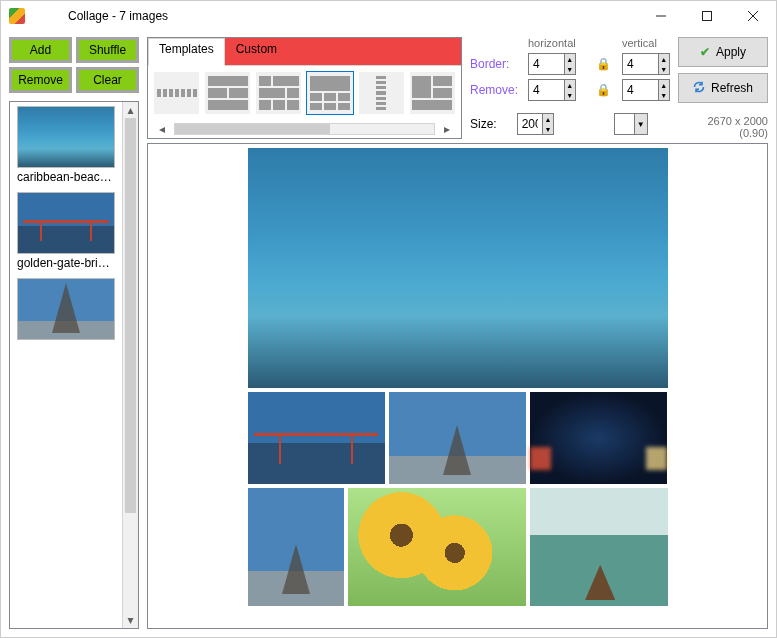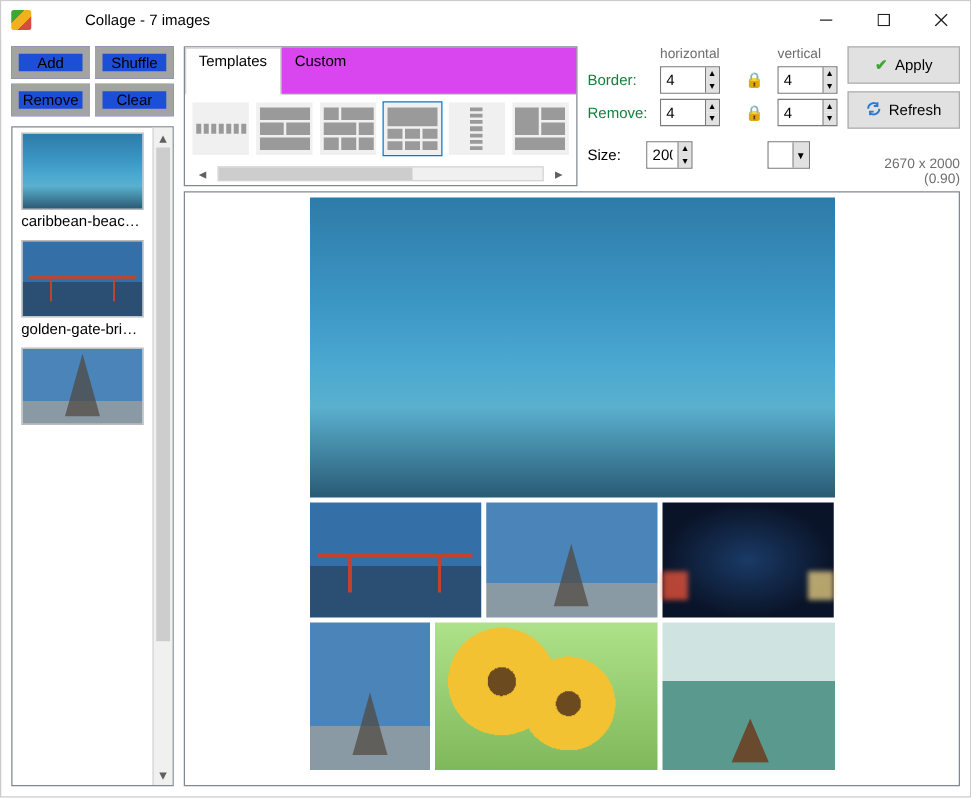--- a/index.html
+++ b/index.html
@@ -10,50 +10,50 @@
   .titlebar .app-icon { width: 16px; height: 16px; margin-right: 6px; background: linear-gradient(135deg,#3fa535 0 33%,#f2b01e 33% 66%,#d84b3e 66% 100%); border-radius: 2px;}
   .titlebar .title { color: #000; font-size: 12px; }
   .win-controls { margin-left: auto; display: flex; }
   .win-btn { width: 46px; height: 30px; display: flex; align-items: center; justify-content: center; color:#222; }
   .win-btn svg { width:10px; height:10px; }
 
   
   .app { display: flex; height: calc(100% - 30px); padding: 6px 8px 8px 8px; gap: 8px; }
   .leftcol { width: 130px; display:flex; flex-direction:column; gap:4px;}
   .leftbuttons { display:grid; grid-template-columns: 1fr 1fr; gap:4px; }
-  .btn { background:#1d4ed8; border:6px solid #a3a3a3; height:26px; display:flex; align-items:center; justify-content:center; cursor:pointer; }
+  .btn { background:#84cc16; border:3px solid #a3a3a3; height:26px; display:flex; align-items:center; justify-content:center; cursor:pointer; }
   .thumblist-wrap { flex:1; border:1px solid #828790; position:relative; overflow:hidden; margin-top:4px;}
   .thumblist { position:absolute; inset:0 16px 0 0; overflow-y:auto; }
   .thumblist-scroll { position:absolute; right:0; top:0; bottom:0; width:16px; background:#f0f0f0; border-left:1px solid #d4d4d4; display:flex; flex-direction:column;}
   .thumblist-scroll .arrow{height:16px; display:flex;align-items:center;justify-content:center;color:#606060;}
   .thumblist-scroll .track{flex:1; position:relative;}
   .thumblist-scroll .thumb{position:absolute; left:2px; right:2px; top:0; height:80%; background:#cdcdcd;}
   .thumb-item { padding:4px 6px; text-align:center; }
   .thumb-item .img { width:98px; height:62px; margin:0 auto; border:1px solid #bbb; }
   .thumb-item .cap { margin-top:2px; white-space:nowrap; overflow:hidden; text-overflow:ellipsis; max-width:98px; margin-left:auto;margin-right:auto;}
 
   
   .rightcol { flex:1; display:flex; flex-direction:column; gap:4px; min-width:0;}
   .toprow { display:flex; gap:8px; }
   .template-area { flex:1; border:1px solid #828790; display:flex; flex-direction:column; min-width:0;}
-  .tabs { display:flex; height:38px; background:#d946ef; border-bottom:1px solid #d4d4d4;}
+  .tabs { display:flex; height:28px; background:#ef4444; border-bottom:1px solid #d4d4d4;}
   .tab { padding:3px 10px; border:1px solid transparent; border-bottom:none;}
   .tab.active { background:#fff; border-color:#d4d4d4; border-bottom:1px solid #fff; margin-bottom:-1px;}
   .template-row { display:flex; gap:6px; padding:6px; overflow:hidden;}
   .tpl { width:48px; height:42px; background:#f0f0f0; display:flex; align-items:center; justify-content:center; }
   .tpl.sel { outline:1px solid #0078d7; }
   .tpl-inner { display:grid; gap:2px; width:40px; height:34px;}
   .cell { background:#9a9a9a;}
   .template-scroll { display:flex; align-items:center; height:18px; padding:0 6px; gap:4px;}
   .template-scroll .tarrow{width:16px; text-align:center; color:#606060;}
   .template-scroll .tbar{flex:1; height:12px; background:#f0f0f0; border:1px solid #d4d4d4; position:relative;}
   .template-scroll .tbar .th{position:absolute; left:0; top:0; bottom:0; width:60%; background:#cdcdcd;}
 
   .params { display:grid; grid-template-columns:auto auto auto auto auto; gap:4px 10px; align-items:center;}
-  .params .lbl { color:#15803d; }
+  .params .lbl { color:#8b5cf6; }
   .params .hdr { color:#6d6d6d; font-size:11px; }
   .spin { display:flex; width:48px; height:22px; border:1px solid #7a7a7a;}
   .spin input { width:100%; border:none; padding:0 4px; outline:none; }
   .spin .spinbtns{width:16px; display:flex; flex-direction:column; border-left:1px solid #7a7a7a;}
   .spin .sb{flex:1; display:flex; align-items:center; justify-content:center; font-size:7px; background:#e1e1e1;}
   .lock { width:16px; height:16px; color:#6d6d6d; display:flex; align-items:center; justify-content:center;}
   .colorpick { display:flex; border:1px solid #7a7a7a; height:22px;}
   .colorpick .sw{width:20px; background:#fff; border-right:1px solid #7a7a7a;}
   .colorpick .dd{width:12px; display:flex; align-items:center; justify-content:center; font-size:8px; background:#e1e1e1;}
 

